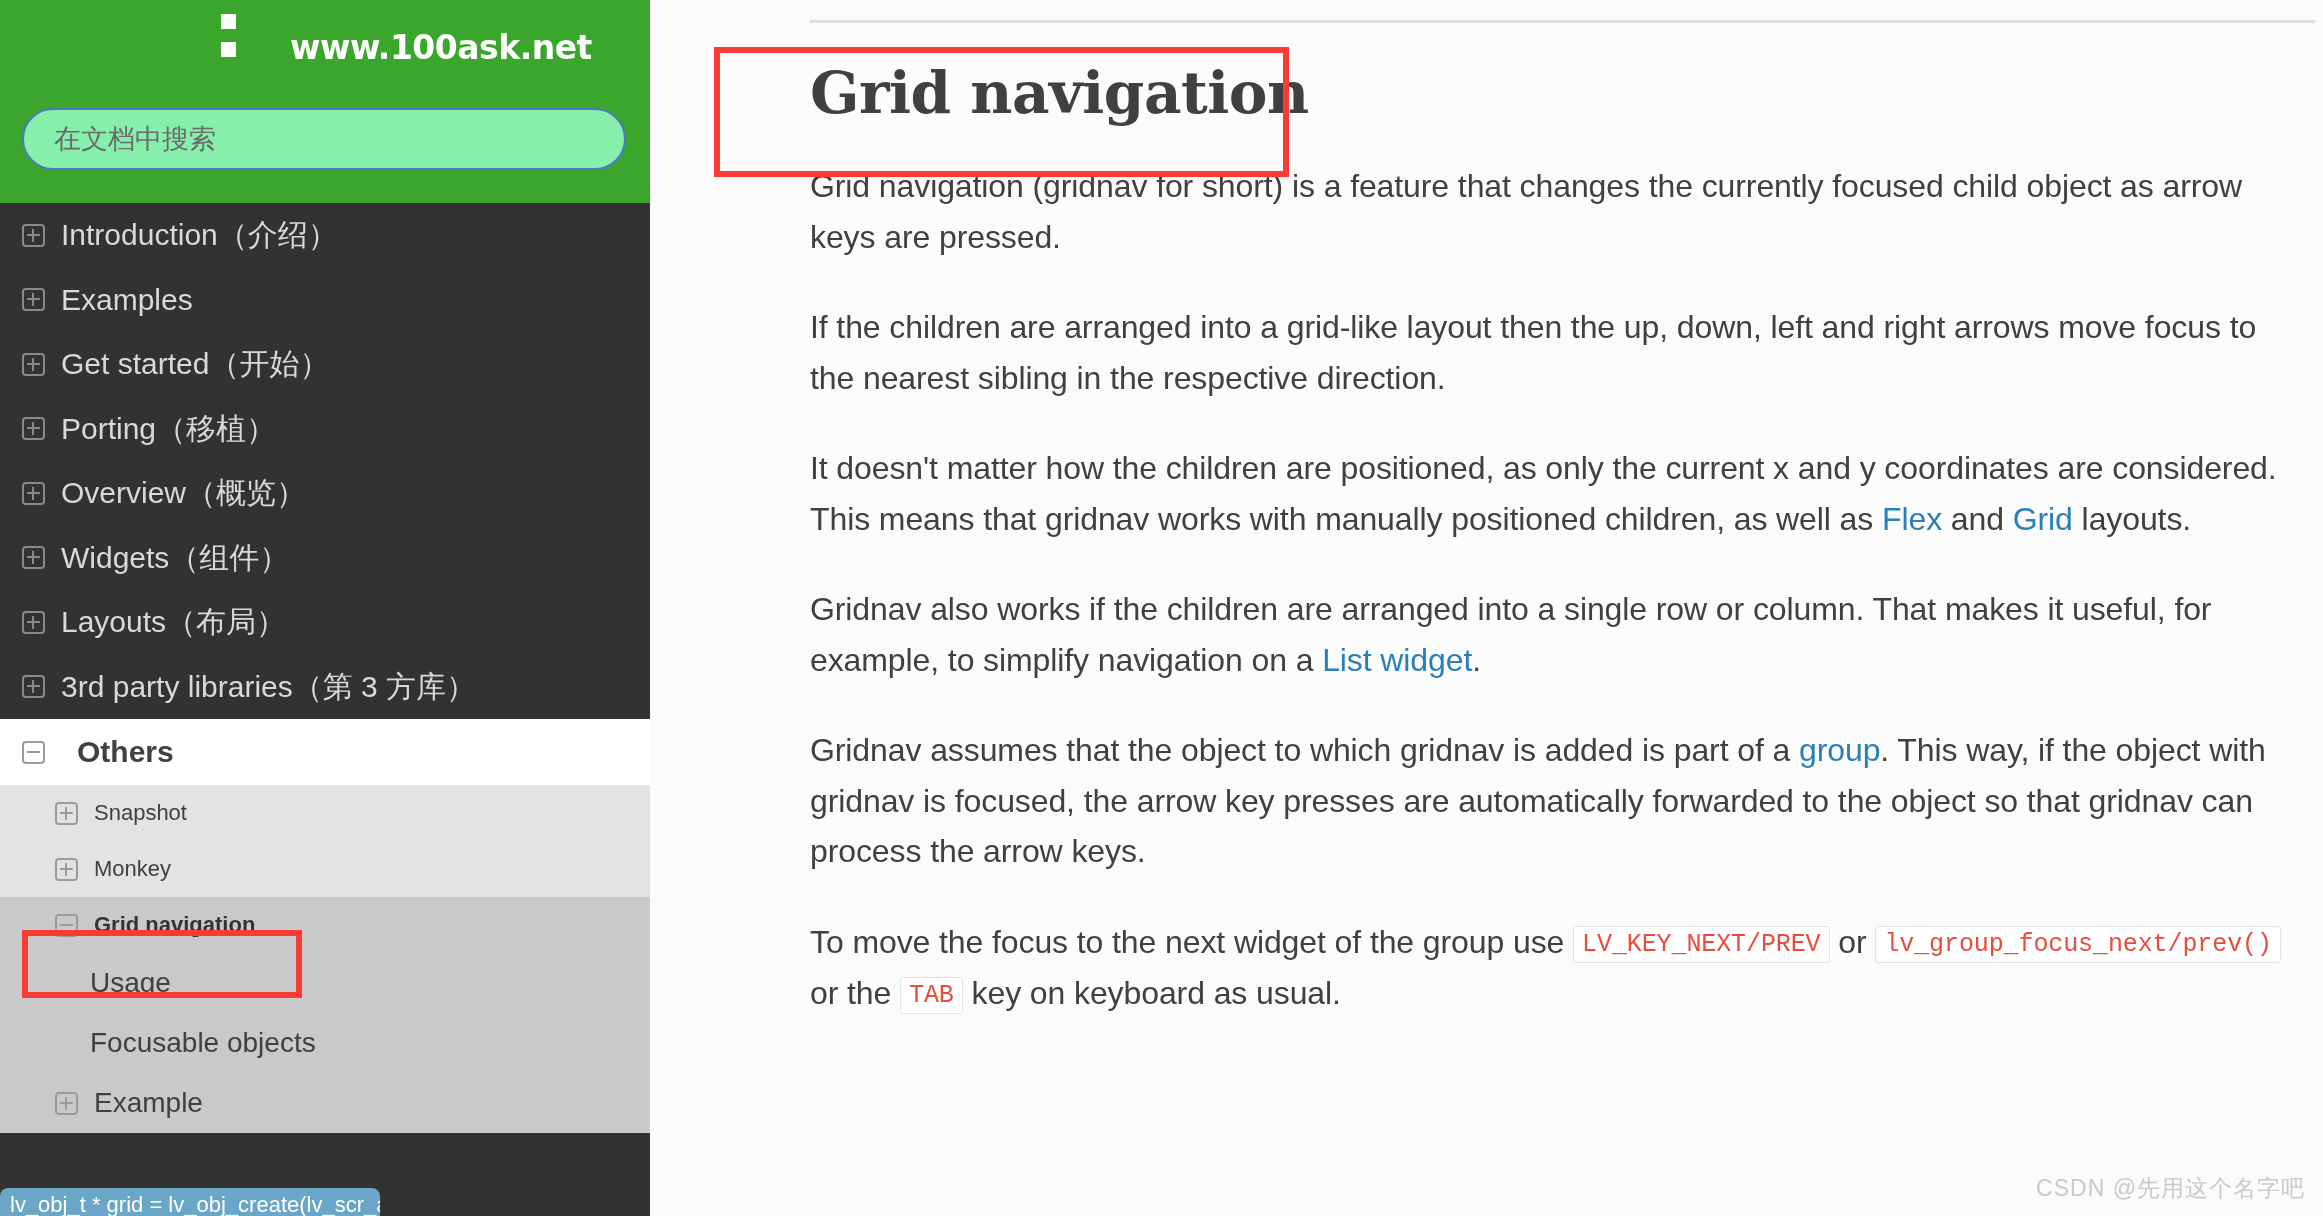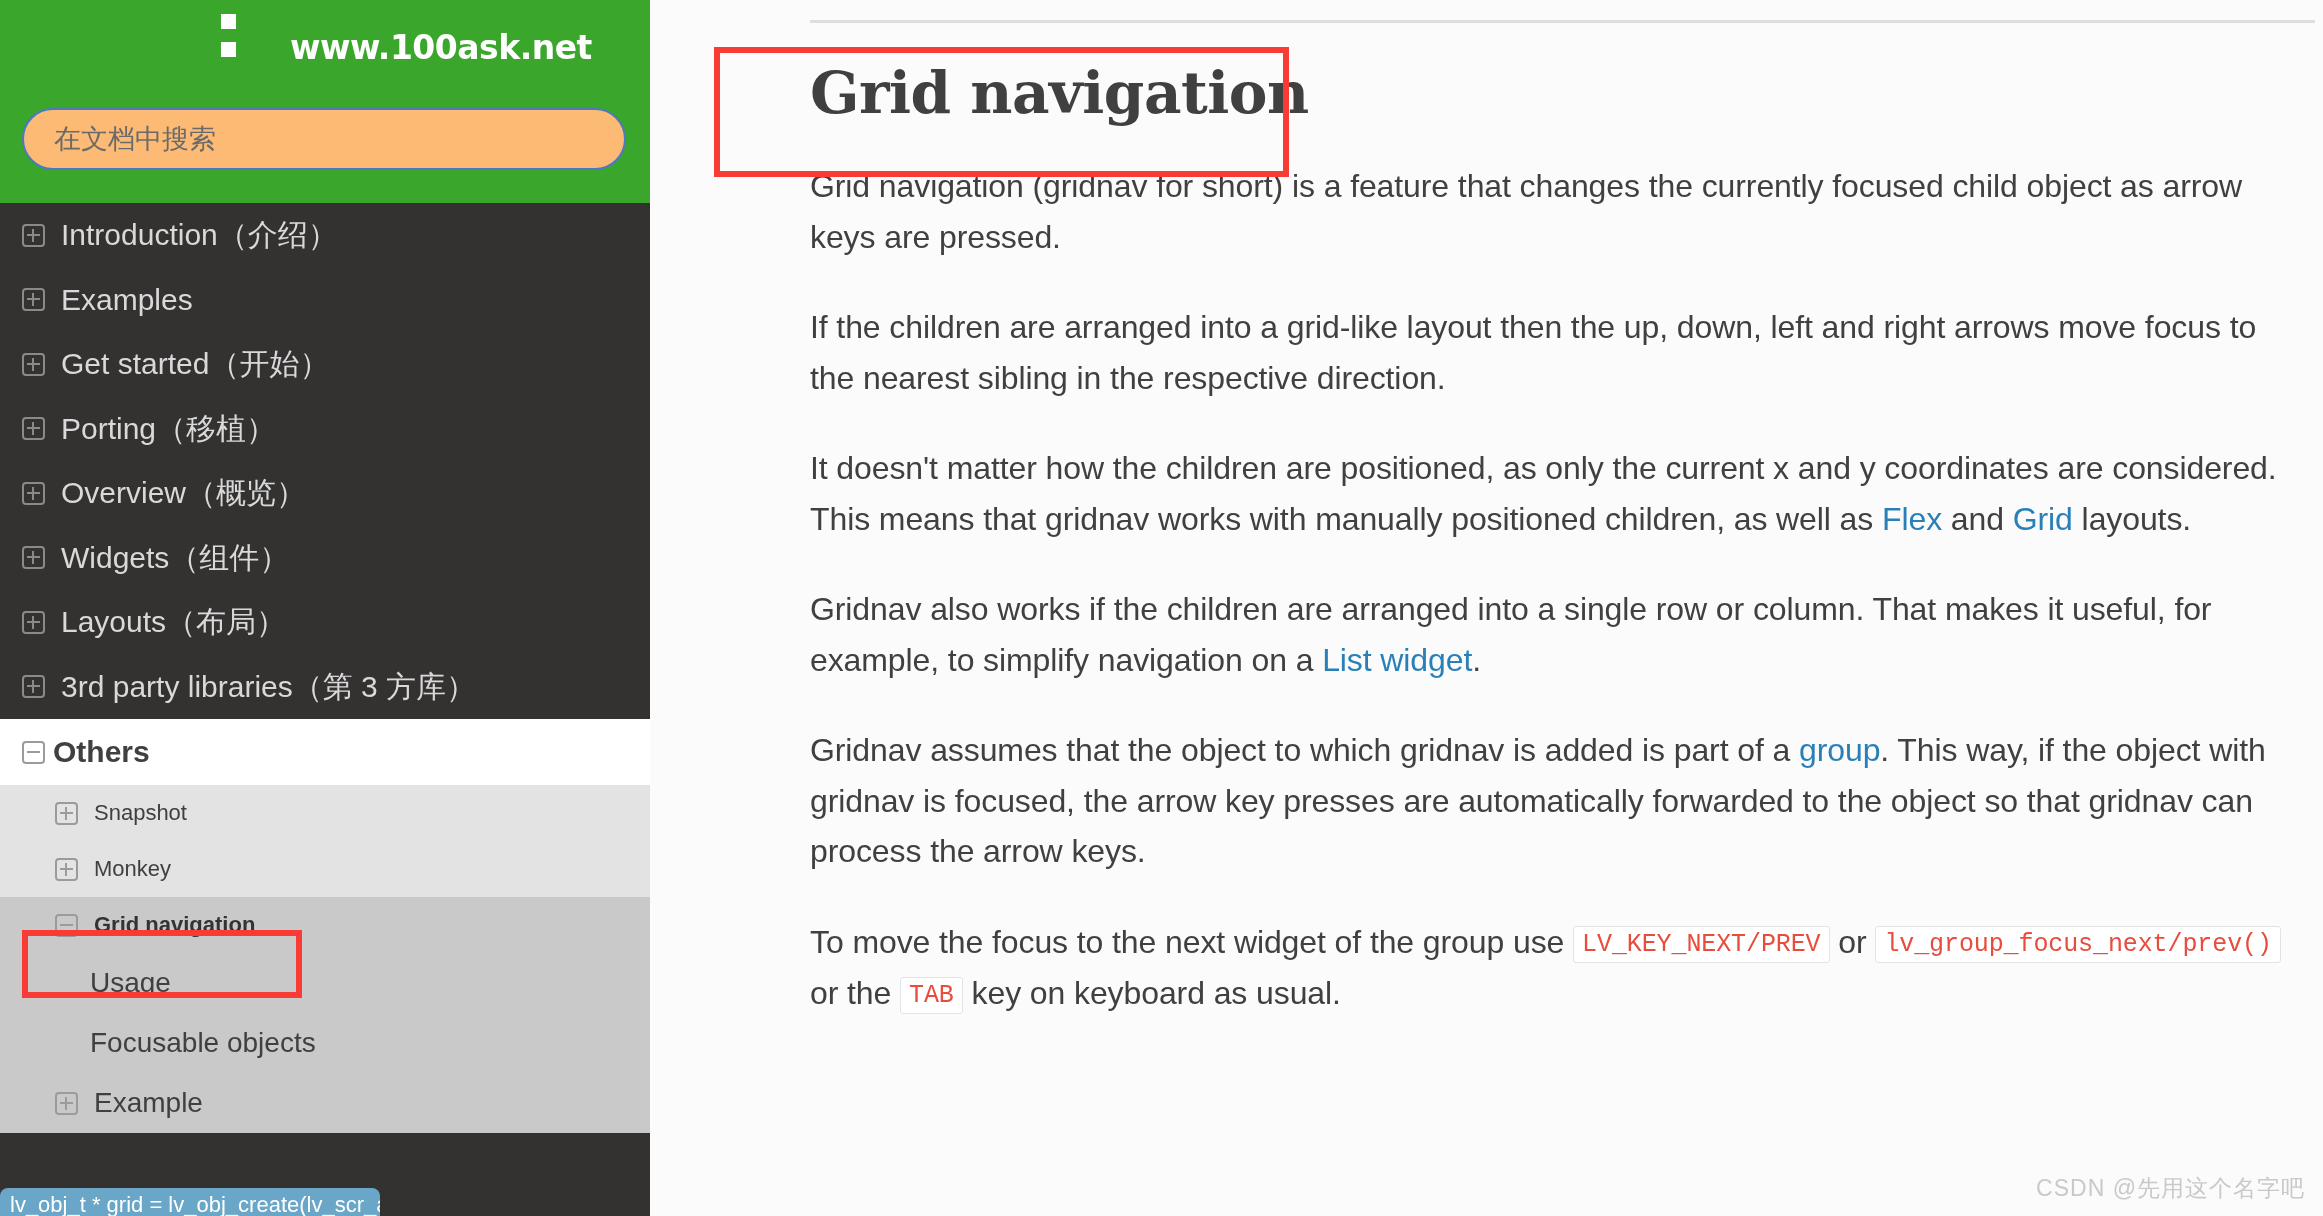--- a/index.html
+++ b/index.html
@@ -57,21 +57,21 @@
     position: absolute;
     left: 22px;
     top: 108px;
     width: 604px;
   }
   .search-input {
     width: 604px;
     height: 62px;
     border-radius: 50px;
     border: 2px solid #4c78c4;
-    background: #fdba74;
+    background: #86efac;
     padding: 0 30px;
     font-size: 27px;
     color: #6a6a6a;
     outline: none;
     font-family: "Liberation Sans", "DejaVu Sans", sans-serif;
   }
   .search-input::placeholder { color: #6a6a6a; opacity: 1; }
 
   .nav { background: #343131; }
   .nav-item {
@@ -111,21 +111,21 @@
   .toggle-icon.dark { border-color: #8a8a8a; }
   .toggle-icon.dark::before, .toggle-icon.dark::after { background: #8a8a8a; }
 
   .section-current {
     background: #ffffff;
     color: #404040;
     font-weight: bold;
     font-size: 30px;
     display: flex;
     align-items: center;
-    gap: 8px;
+    gap: 32px;
     padding: 16px 0 16px 22px;
   }
   .sub-list { background: #e3e3e3; }
   .sub-item {
     display: flex;
     align-items: center;
     gap: 16px;
     padding: 15px 0 15px 55px;
     color: #404040;
     font-size: 22px;

